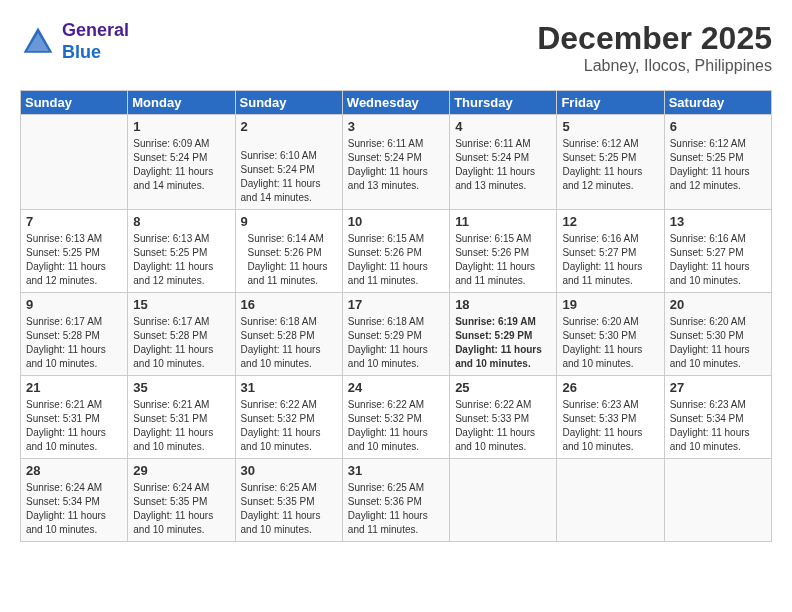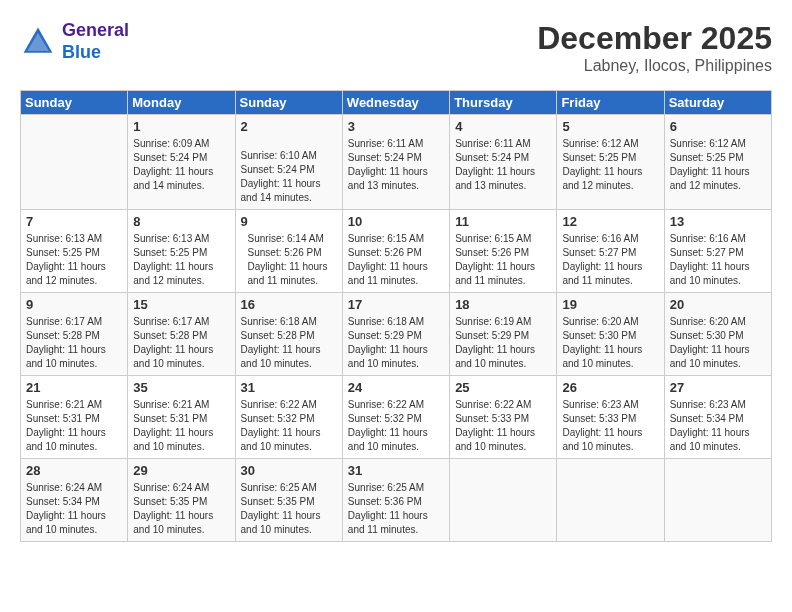--- a/index.html
+++ b/index.html
@@ -237,21 +237,21 @@
         </td>
         <td>
           <div class="day-number">17</div>
           <div class="day-info" style="white-space: pre-line;">Sunrise: 6:18 AM
 Sunset: 5:29 PM
 Daylight: 11 hours
 and 10 minutes.</div>
         </td>
         <td>
           <div class="day-number">18</div>
-          <div class="day-info" style="white-space: pre-line;">Sunrise: 6:19 AM
+          <div class="day-info" style="white-space: pre-line; font-weight: bold;">Sunrise: 6:19 AM
 Sunset: 5:29 PM
 Daylight: 11 hours
 and 10 minutes.</div>
         </td>
         <td>
           <div class="day-number">19</div>
           <div class="day-info" style="white-space: pre-line;">Sunrise: 6:20 AM
 Sunset: 5:30 PM
 Daylight: 11 hours
 and 10 minutes.</div>

